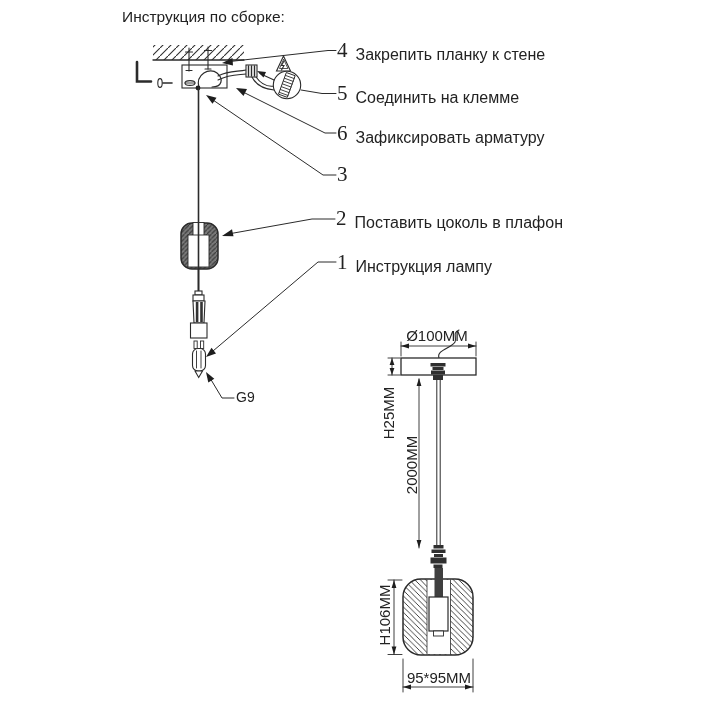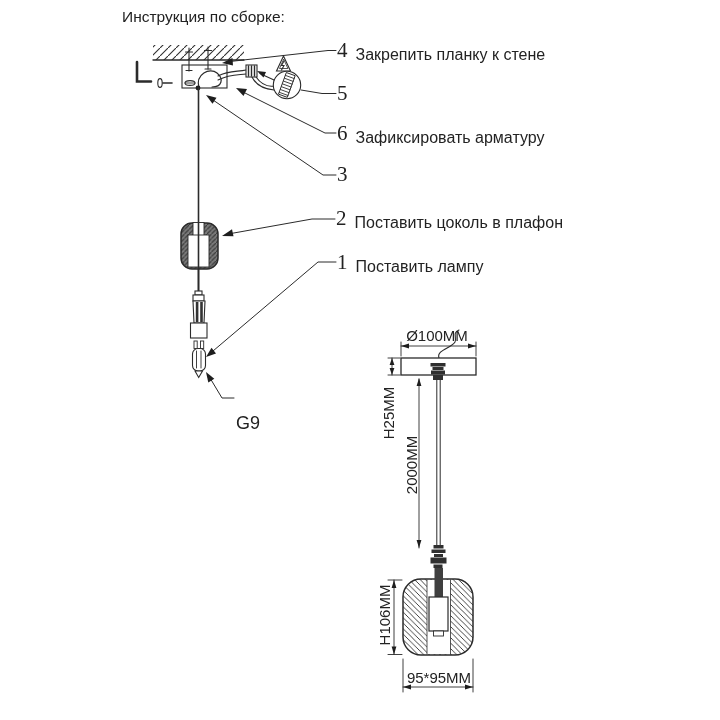--- a/index.html
+++ b/index.html
@@ -4,21 +4,21 @@
 <style>
   html,body{margin:0;padding:0;background:#fff;}
   #page{position:relative;width:720px;height:720px;background:#ffffff;overflow:hidden;
         font-family:"Liberation Sans", sans-serif;color:#1f1f1f;}
   #art{position:absolute;left:0;top:0;}
   .txt{position:absolute;white-space:nowrap;line-height:1;}
   .title{left:122px;top:9px;font-size:15.5px;color:#222;}
   .callout{position:absolute;display:flex;align-items:center;gap:8px;height:24px;}
   .callout .num{font-family:"Liberation Serif", serif;font-size:21px;color:#222;}
   .callout .lbl{font-size:16px;color:#232323;margin-top:9px;}
-  .g9{left:236px;top:390px;font-size:18px;color:#222;margin-top:24px;}
+  .g9{left:236px;top:390px;font-size:14px;color:#222;}
   .dim{font-size:15px;color:#232323;}
   .dim.rot{transform:translate(-50%,-50%) rotate(-90deg);}
   .dim.hor{transform:translate(-50%,-50%);}
   .footer{left:273px;top:690px;font-size:16px;color:#222;}
 </style>
 </head>
 <body>
 
 <div id="page">
 
@@ -228,35 +228,36 @@
   </svg>
 
   <div class="txt title">Инструкция по сборке:</div>
 
   <div class="callout" style="left:337px;top:38px;">
     <span class="num">4</span>
     <span class="lbl">Закрепить планку к стене</span>
   </div>
   <div class="callout" style="left:337px;top:81px;">
     <span class="num">5</span>
+    <span class="lbl">Соединить на клемме</span>
   </div>
   <div class="callout" style="left:337px;top:121px;">
     <span class="num">6</span>
     <span class="lbl">Зафиксировать арматуру</span>
   </div>
   <div class="callout" style="left:337px;top:162px;">
     <span class="num">3</span>
   </div>
   <div class="callout" style="left:336px;top:206px;">
     <span class="num">2</span>
     <span class="lbl">Поставить цоколь в плафон</span>
   </div>
   <div class="callout" style="left:337px;top:250px;">
     <span class="num">1</span>
-    <span class="lbl">Поставить лампу</span>
+    <span class="lbl">Инструкция лампу</span>
   </div>
 
   <div class="txt g9">G9</div>
 
   <div class="txt dim hor" style="left:437px;top:335px;text-align:center;">Ø100MM</div>
   <div class="txt dim rot" style="left:388px;top:413px;">H25MM</div>
   <div class="txt dim rot" style="left:411px;top:465px;">2000MM</div>
   <div class="txt dim rot" style="left:384px;top:615px;">H106MM</div>
   <div class="txt dim hor" style="left:439px;top:677px;text-align:center;">95*95MM</div>
 

